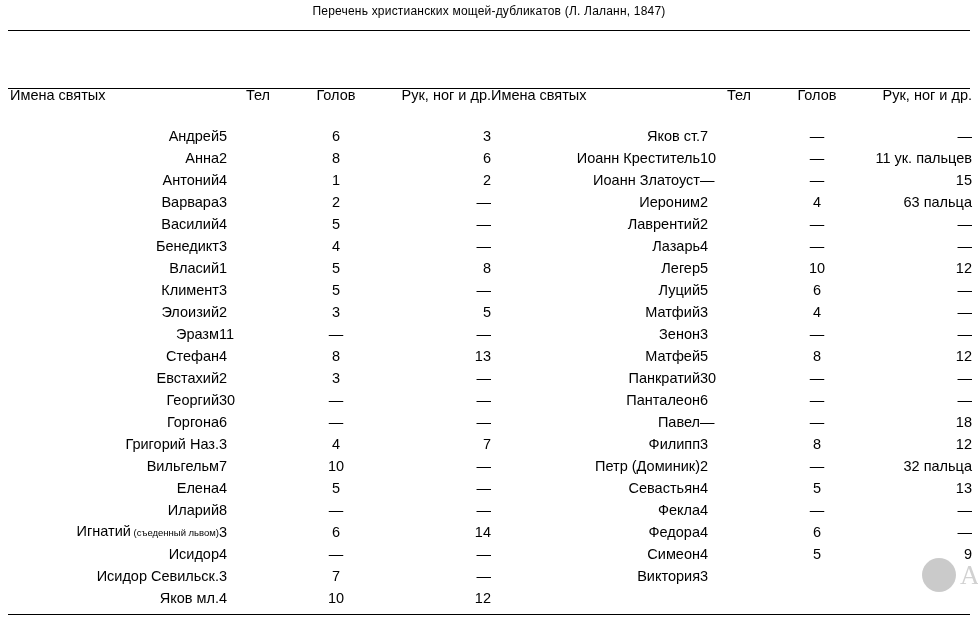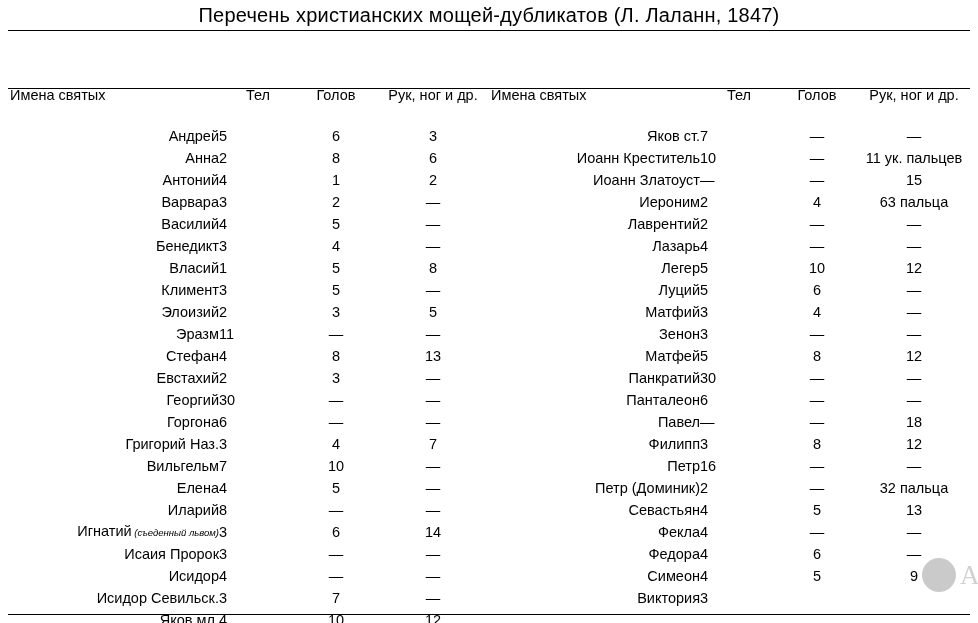--- a/index.html
+++ b/index.html
@@ -19,21 +19,21 @@
     position: relative;
     width: 978px;
     height: 623px;
   }
   .title {
     position: absolute;
     top: 4px;
     left: 0;
     width: 978px;
     text-align: center;
-    font-size: 20px;
+    font-size: 12px;
     letter-spacing: 0.2px;
     white-space: nowrap;
   }
   .rule {
     position: absolute;
     left: 8px;
     width: 962px;
     height: 1px;
     background: #000;
   }
@@ -69,27 +69,26 @@
   td {
     font-size: 14.5px;
     padding: 1px 0;
     white-space: nowrap;
     height: 20px;
     line-height: 19px;
   }
   .c-name  { width: 209px; text-align: right; padding-left: 2px; }
   .c-bod   { width: 78px;  }
   .c-head  { width: 78px;  text-align: center; }
-  .c-other { width: 116px; text-align: center; }
+  .c-other { width: 116px; text-align: right; }
 
   th.c-name { text-align: left; padding-left: 2px; }
 
   .sub {
     font-size: 9.5px;
-    font-style: italic;
   }
 
   .watermark {
     position: absolute;
     left: 924px;
     top: 560px;
     display: flex;
     align-items: center;
     opacity: 0.45;
   }
@@ -242,26 +241,20 @@
               <td class="c-head">—</td>
               <td class="c-other">—</td>
             </tr>
             <tr>
               <td class="c-name">Игнатий<span class="sub"> (съеденный львом)</span></td>
               <td class="c-bod">3</td>
               <td class="c-head">6</td>
               <td class="c-other">14</td>
             </tr>
             <tr>
-              <td class="c-name">Исаия Пророк</td>
-              <td class="c-bod">3</td>
-              <td class="c-head">—</td>
-              <td class="c-other">—</td>
-            </tr>
-            <tr>
               <td class="c-name">Исидор</td>
               <td class="c-bod">4</td>
               <td class="c-head">—</td>
               <td class="c-other">—</td>
             </tr>
             <tr>
               <td class="c-name">Исидор Севильск.</td>
               <td class="c-bod">3</td>
               <td class="c-head">7</td>
               <td class="c-other">—</td>
@@ -371,26 +364,20 @@
               <td class="c-head">—</td>
               <td class="c-other">18</td>
             </tr>
             <tr>
               <td class="c-name">Филипп</td>
               <td class="c-bod">3</td>
               <td class="c-head">8</td>
               <td class="c-other">12</td>
             </tr>
             <tr>
-              <td class="c-name">Петр</td>
-              <td class="c-bod">16</td>
-              <td class="c-head">—</td>
-              <td class="c-other">—</td>
-            </tr>
-            <tr>
               <td class="c-name">Петр (Доминик)</td>
               <td class="c-bod">2</td>
               <td class="c-head">—</td>
               <td class="c-other">32 пальца</td>
             </tr>
             <tr>
               <td class="c-name">Севастьян</td>
               <td class="c-bod">4</td>
               <td class="c-head">5</td>
               <td class="c-other">13</td>

